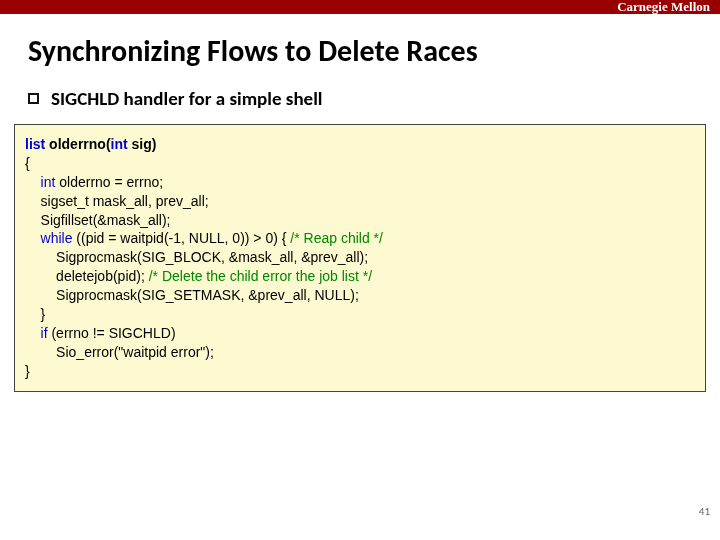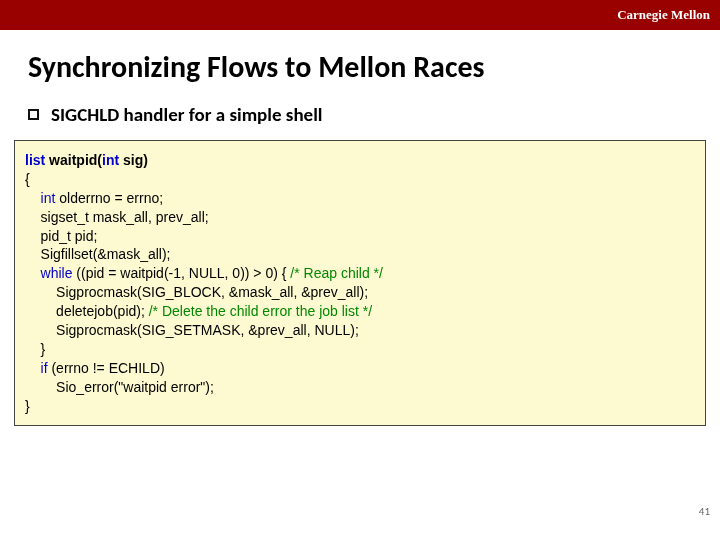--- a/index.html
+++ b/index.html
@@ -6,21 +6,21 @@
   body {
     width: 720px;
     height: 540px;
     background: #ffffff;
     font-family: Calibri, Arial, sans-serif;
     position: relative;
     overflow: hidden;
   }
   .header-bar {
     background: #990000;
-    height: 30px;
+    height: 14px;
     display: flex;
     justify-content: flex-end;
     align-items: center;
     padding-right: 10px;
   }
   .header-text {
     color: #fff;
     font-weight: bold;
     font-size: 13px;
     font-family: "Times New Roman", serif;
@@ -71,38 +71,37 @@
     color: #666;
   }
 </style>
 </head>
 <body>
 
 <div class="header-bar">
   <span class="header-text">Carnegie Mellon</span>
 </div>
 
-<h1 class="title">Synchronizing Flows to Mellon Races</h1>
+<h1 class="title">Synchronizing Flows to Delete Races</h1>
 
 <div class="bullet-row">
   <span class="bullet"></span>
   <span class="bullet-text">SIGCHLD handler for a simple shell</span>
 </div>
 
 <div class="code-box">
-  <div class="line sig"><span class="kw">list</span><span> waitpid(</span><span class="kw">int</span><span> sig)</span></div>
+  <div class="line sig"><span class="kw">list</span><span> olderrno(</span><span class="kw">int</span><span> sig)</span></div>
   <div class="line">{</div>
   <div class="line"><span class="kw">    int</span><span> olderrno = errno;</span></div>
   <div class="line">    sigset_t mask_all, prev_all;</div>
-  <div class="line">    pid_t pid;</div>
   <div class="line"></div>
   <div class="line">    Sigfillset(&amp;mask_all);</div>
   <div class="line"><span class="kw">    while</span><span> ((pid = waitpid(-1, NULL, 0)) &gt; 0) { </span><span class="cm">/* Reap child */</span></div>
   <div class="line">        Sigprocmask(SIG_BLOCK, &amp;mask_all, &amp;prev_all);</div>
   <div class="line"><span>        deletejob(pid); </span><span class="cm">/* Delete the child error the job list */</span></div>
   <div class="line">        Sigprocmask(SIG_SETMASK, &amp;prev_all, NULL);</div>
   <div class="line">    }</div>
-  <div class="line"><span class="kw">    if</span><span> (errno != ECHILD)</span></div>
+  <div class="line"><span class="kw">    if</span><span> (errno != SIGCHLD)</span></div>
   <div class="line">        Sio_error("waitpid error");</div>
   <div class="line">}</div>
 </div>
 
 <div class="page-num">41</div>
 
 </body></html>

